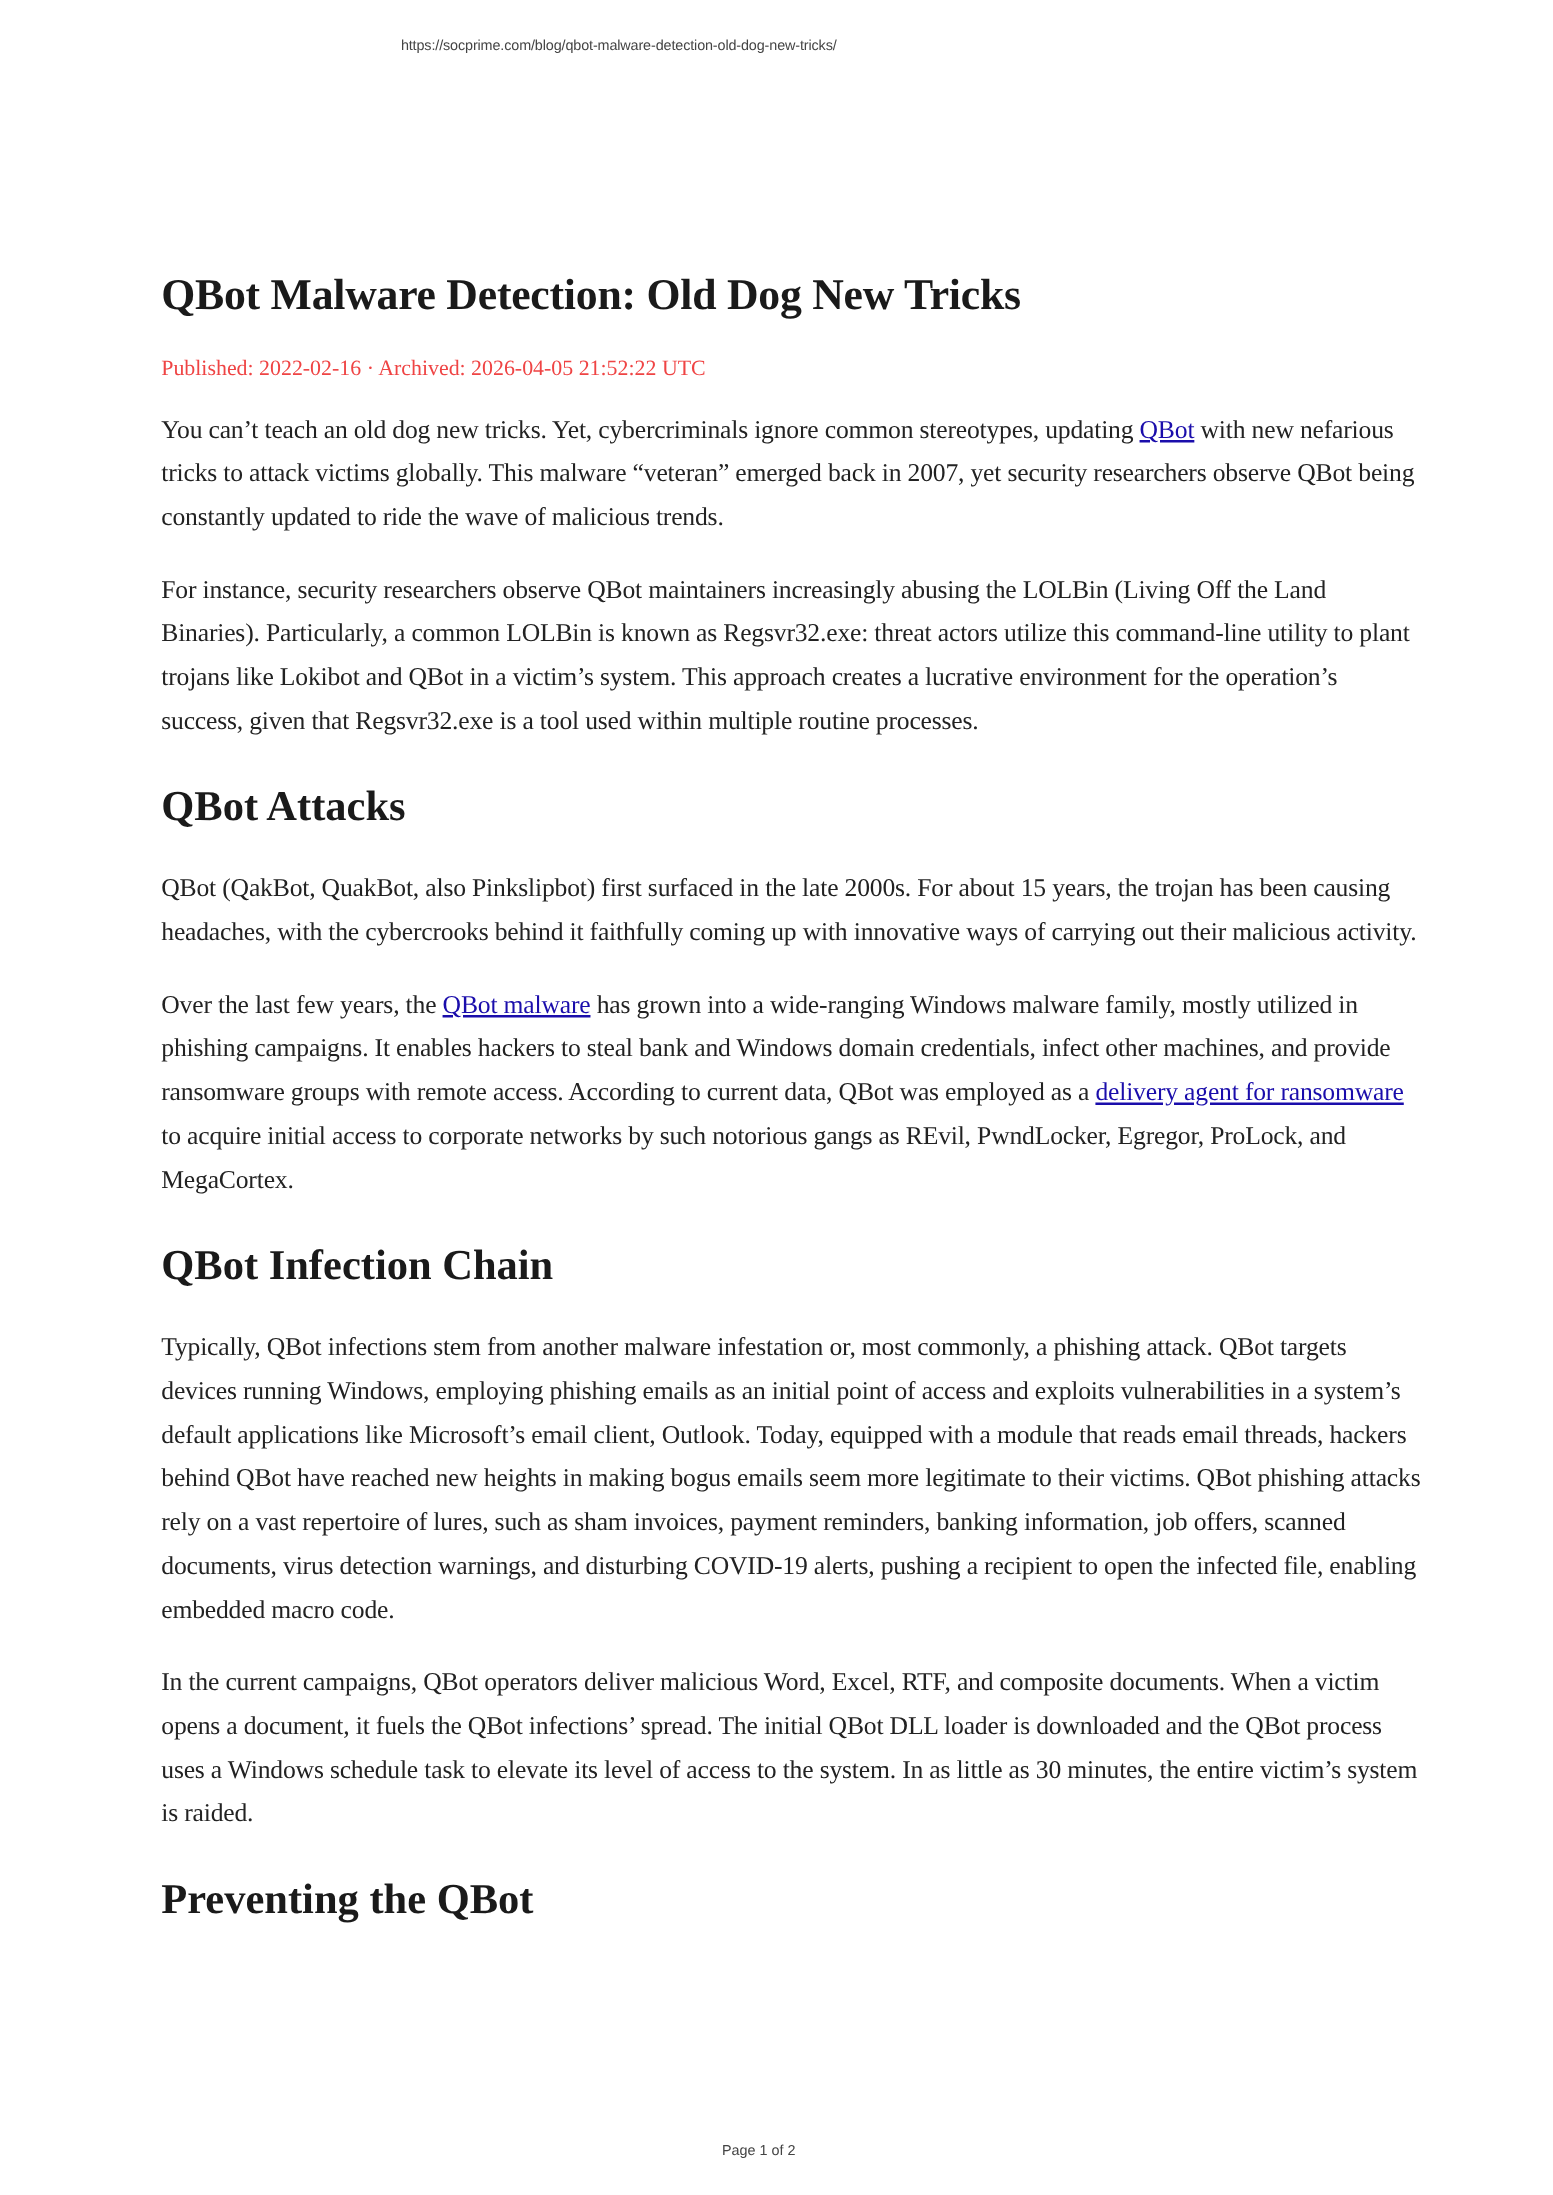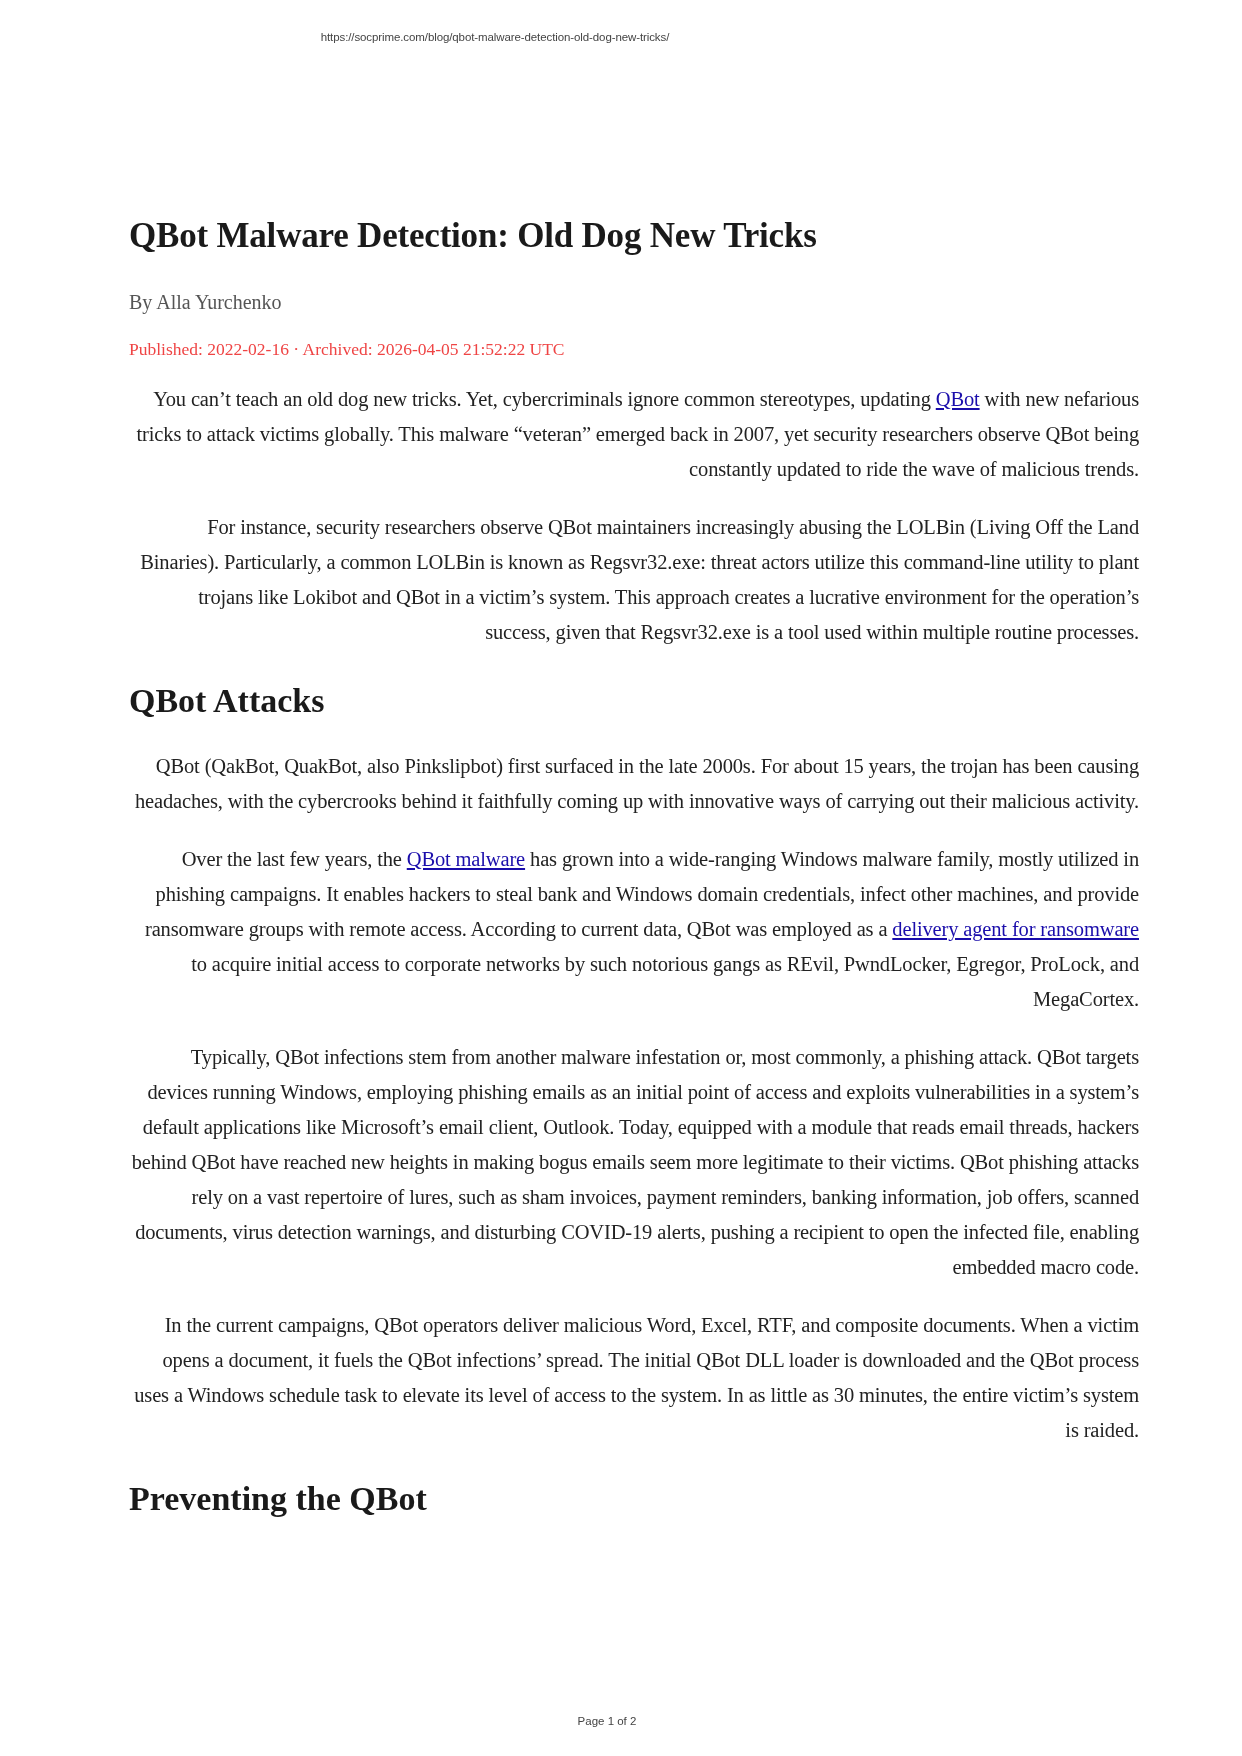--- a/index.html
+++ b/index.html
@@ -54,21 +54,20 @@
     }
     .content {
       margin-top: 21px;
     }
     .content p {
       font-size: 20.5px;
       line-height: 35px;
       margin: 0 0 23px 0;
       color: #222222;
       letter-spacing: -0.15px;
-      text-align: right;
     }
     .content h2 {
       font-size: 34px;
       font-weight: bold;
       margin: 0 0 28px 0;
       line-height: 40px;
       color: #1a1a1a;
       padding-top: 8px;
     }
     a.link {
@@ -86,34 +85,34 @@
       color: #444444;
     }
   </style>
 </head>
 <body>
 
 <div class="url-header">https://socprime.com/blog/qbot-malware-detection-old-dog-new-tricks/</div>
 
 <article class="article">
   <h1 class="title">QBot Malware Detection: Old Dog New Tricks</h1>
-  <div class="byline">By Alla Yurchenko</div>
   <div class="meta">Published: 2022-02-16 · Archived: 2026-04-05 21:52:22 UTC</div>
 
   <div class="content">
     <p><span>You can’t teach an old dog new tricks. Yet, cybercriminals ignore common stereotypes, updating </span><a class="link" href="#">QBot</a><span> with new nefarious tricks to attack victims globally. This malware “veteran” emerged back in 2007, yet security researchers observe QBot being constantly updated to ride the wave of malicious trends.</span></p>
 
     <p>For instance, security researchers observe QBot maintainers increasingly abusing the LOLBin (Living Off the Land Binaries). Particularly, a common LOLBin is known as Regsvr32.exe: threat actors utilize this command-line utility to plant trojans like Lokibot and QBot in a victim’s system. This approach creates a lucrative environment for the operation’s success, given that Regsvr32.exe is a tool used within multiple routine processes.</p>
 
     <h2>QBot Attacks</h2>
 
     <p>QBot (QakBot, QuakBot, also Pinkslipbot) first surfaced in the late 2000s. For about 15 years, the trojan has been causing headaches, with the cybercrooks behind it faithfully coming up with innovative ways of carrying out their malicious activity.</p>
 
     <p><span>Over the last few years, the </span><a class="link" href="#">QBot malware</a><span> has grown into a wide-ranging Windows malware family, mostly utilized in phishing campaigns. It enables hackers to steal bank and Windows domain credentials, infect other machines, and provide ransomware groups with remote access. According to current data, QBot was employed as a </span><a class="link" href="#">delivery agent for ransomware</a><span> to acquire initial access to corporate networks by such notorious gangs as REvil, PwndLocker, Egregor, ProLock, and MegaCortex.</span></p>
 
+    <h2>QBot Infection Chain</h2>
 
     <p>Typically, QBot infections stem from another malware infestation or, most commonly, a phishing attack. QBot targets devices running Windows, employing phishing emails as an initial point of access and exploits vulnerabilities in a system’s default applications like Microsoft’s email client, Outlook. Today, equipped with a module that reads email threads, hackers behind QBot have reached new heights in making bogus emails seem more legitimate to their victims. QBot phishing attacks rely on a vast repertoire of lures, such as sham invoices, payment reminders, banking information, job offers, scanned documents, virus detection warnings, and disturbing COVID-19 alerts, pushing a recipient to open the infected file, enabling embedded macro code.</p>
 
     <p>In the current campaigns, QBot operators deliver malicious Word, Excel, RTF, and composite documents. When a victim opens a document, it fuels the QBot infections’ spread. The initial QBot DLL loader is downloaded and the QBot process uses a Windows schedule task to elevate its level of access to the system. In as little as 30 minutes, the entire victim’s system is raided.</p>
 
     <h2>Preventing the QBot</h2>
   </div>
 </article>
 
 <div class="page-footer">Page 1 of 2</div>

